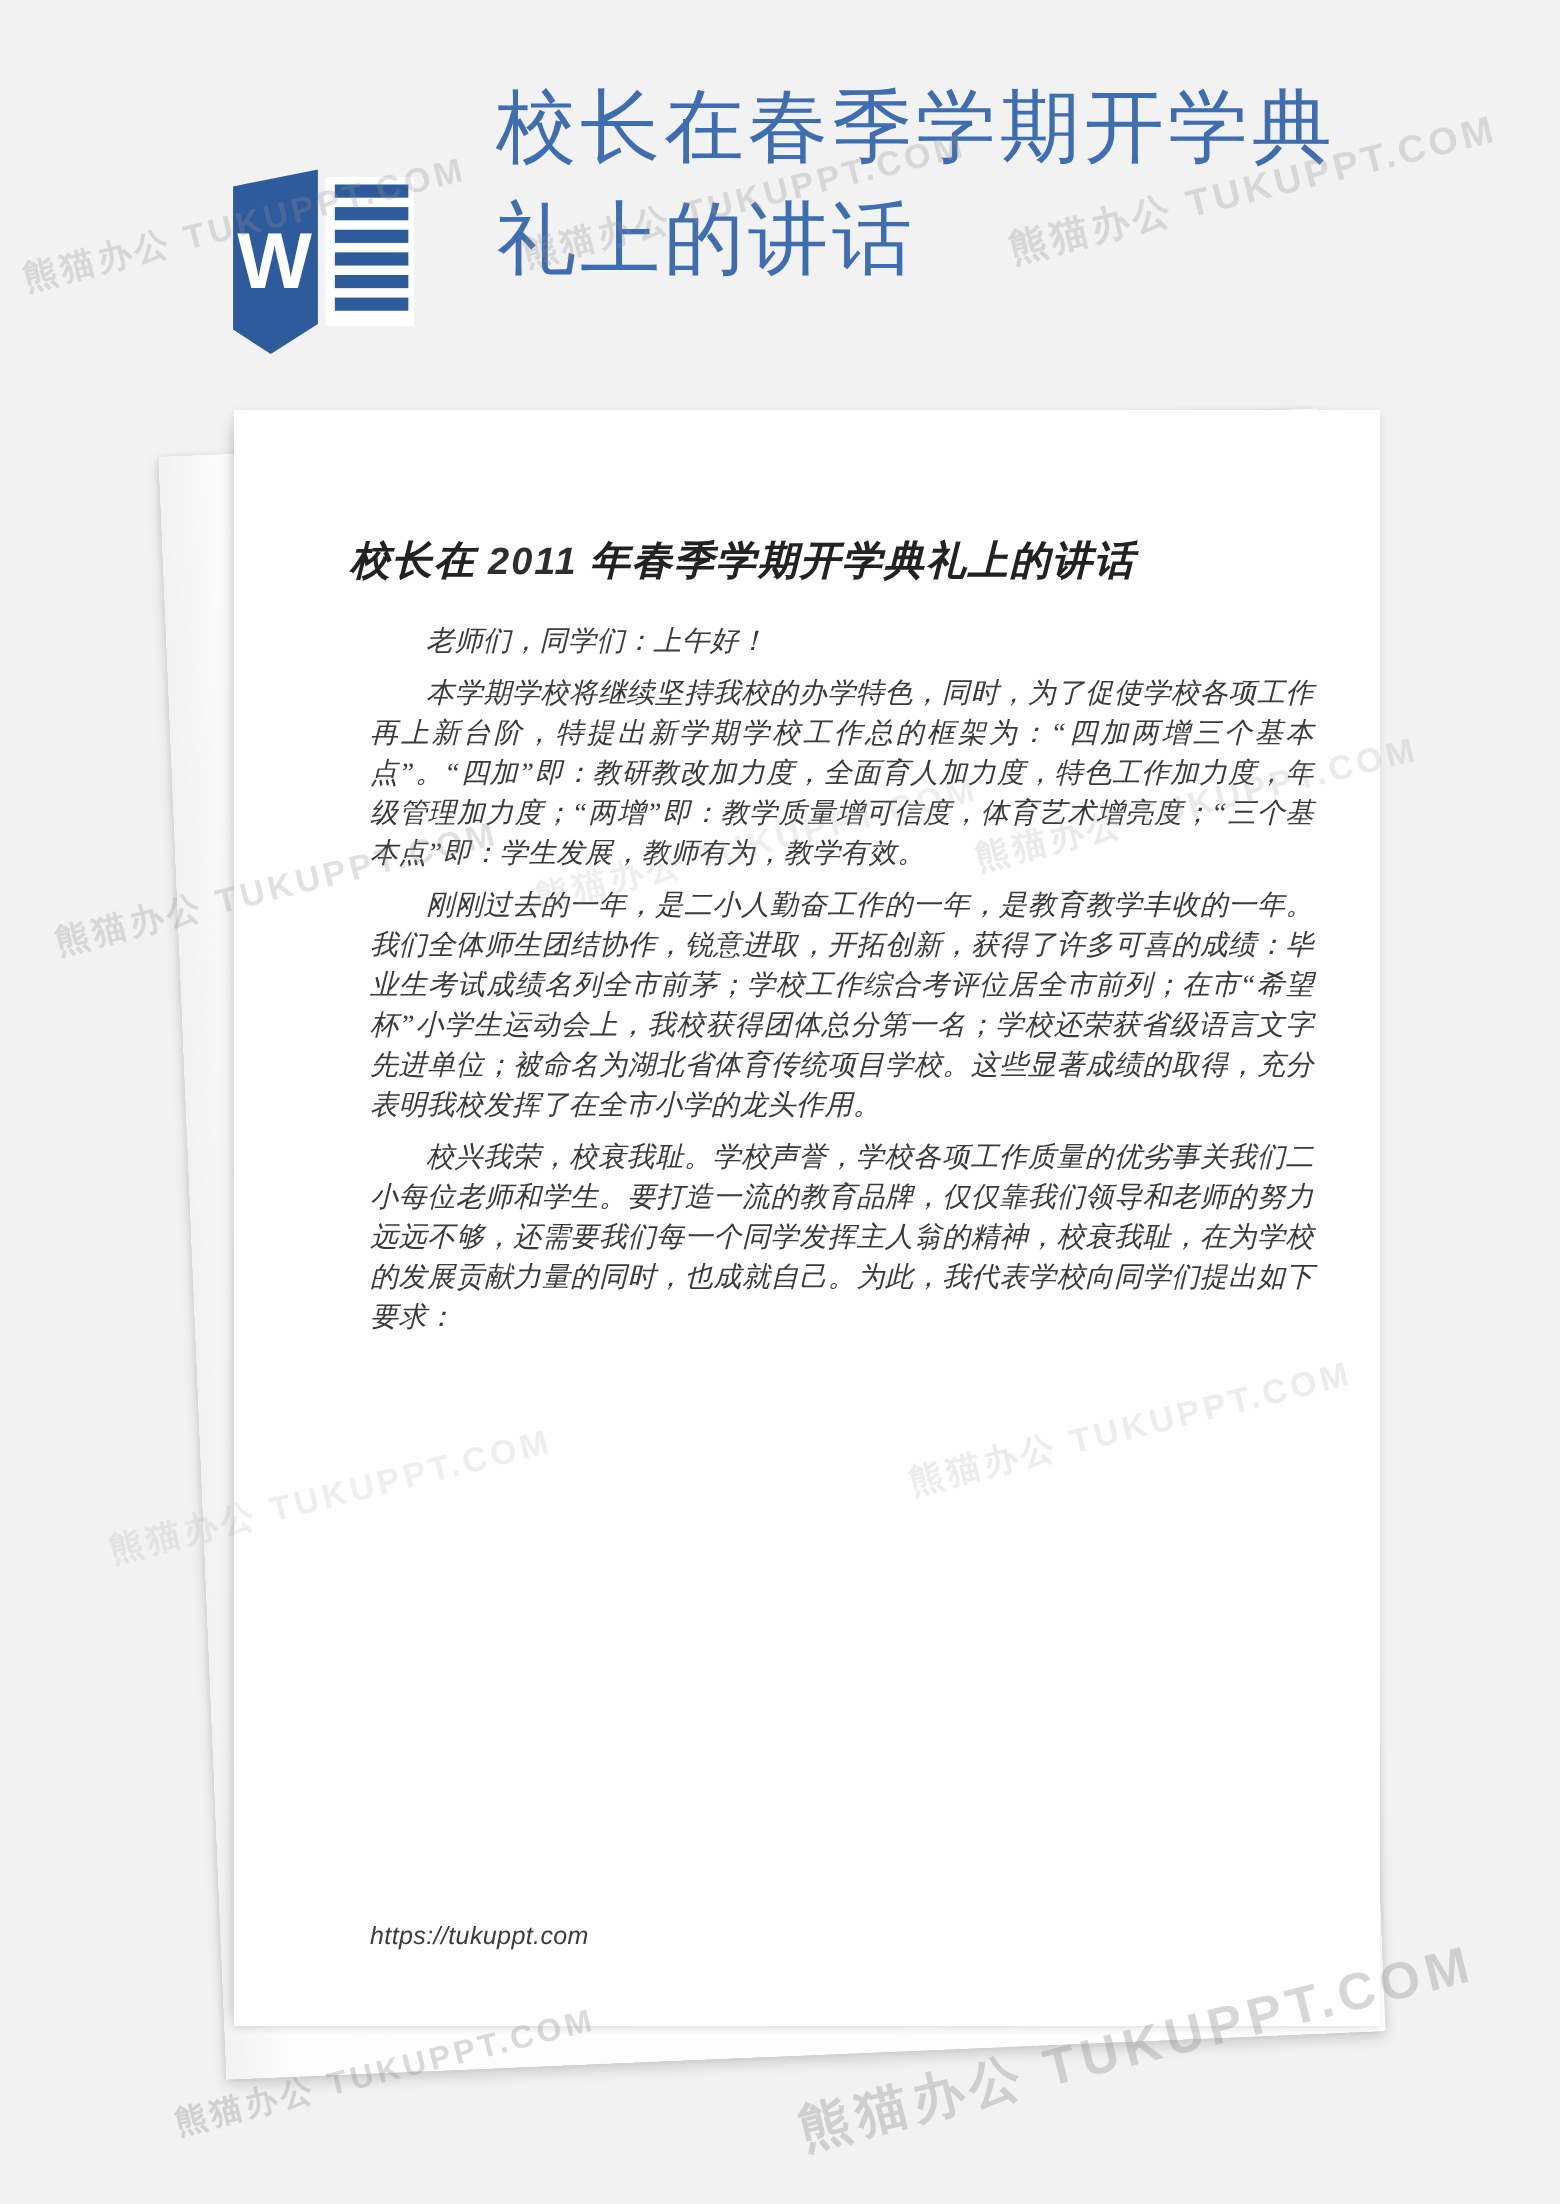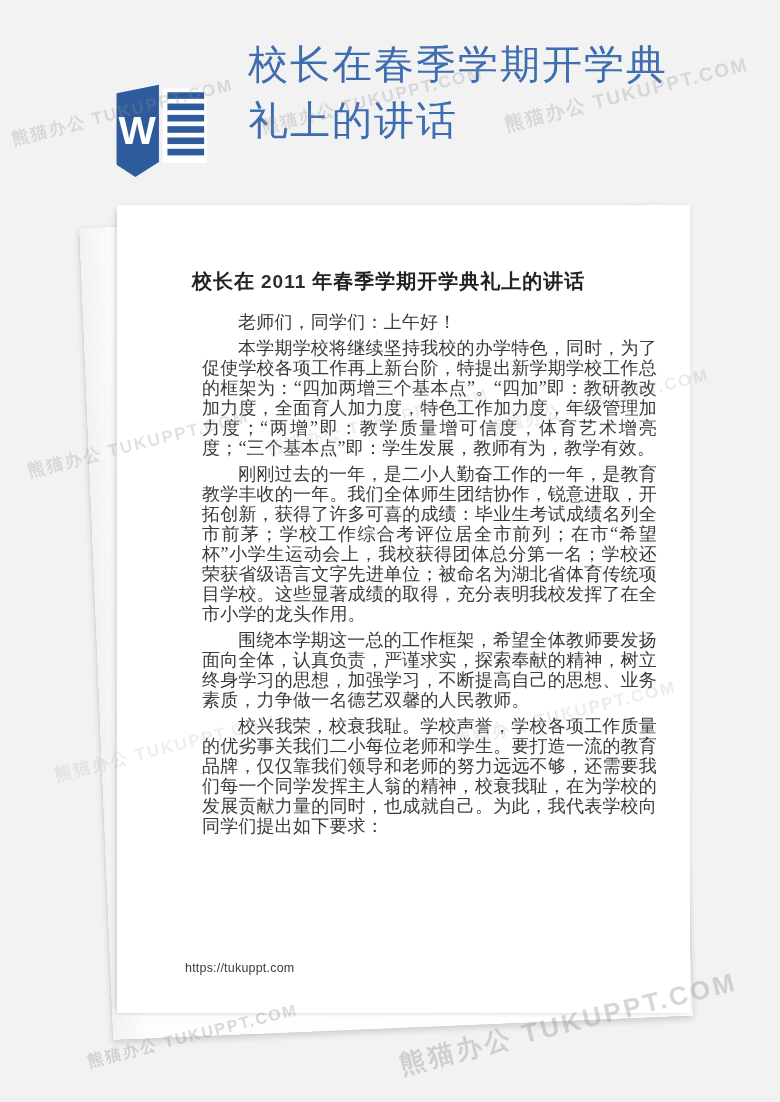--- a/index.html
+++ b/index.html
@@ -26,31 +26,32 @@
     transform:rotate(-2.4deg);
     box-shadow:0 3px 7px rgba(0,0,0,0.16), -1px 0 2px rgba(0,0,0,0.05);
   }
   .doc-page {
     position:absolute; left:117px; top:205px; width:573px; height:808px;
     background:#ffffff;
     box-shadow:0 1px 4px rgba(0,0,0,0.10), -6px 2px 8px -6px rgba(0,0,0,0.18);
   }
   .doc-inner {
     position:absolute; left:0; top:0; width:100%; height:100%;
-    padding:62px 33px 0 85px;
+    padding:62px 33px 0 68px;
     font-family:"Liberation Serif","DejaVu Serif",serif;
     color:#3a3a3a;
+    font-style:italic;
   }
   .doc-heading {
     font-size:20px; line-height:28px; margin-bottom:16px; margin-left:-10px;
     color:#222222; font-weight:600; letter-spacing:1px;
   }
   .doc-heading .num { font-size:19px; }
   .para {
-    font-size:18px; line-height:20px; margin-bottom:6px;
+    font-size:14px; line-height:20px; margin-bottom:6px;
     text-indent:2em; text-align:justify; letter-spacing:0.2px;
   }
   .num {
     font-family:"Liberation Sans","DejaVu Sans",sans-serif;
     font-weight:bold; color:#2e2e2e;
   }
   .doc-footer {
     position:absolute; left:68px; bottom:38px;
     font-size:12.5px; color:#3c3c3c; letter-spacing:0.2px;
     font-family:"Liberation Sans","DejaVu Sans",sans-serif;
@@ -103,21 +104,20 @@
 
   <div class="back-page"></div>
 
   <div class="doc-page">
     <div class="doc-inner">
       <h2 class="doc-heading"><span>校长在 </span><span class="num">2011</span><span> 年春季学期开学典礼上的讲话</span></h2>
       <div id="doc-body">
           <p class="para">老师们，同学们：上午好！</p>
           <p class="para">本学期学校将继续坚持我校的办学特色，同时，为了促使学校各项工作再上新台阶，特提出新学期学校工作总的框架为：“四加两增三个基本点”。“四加”即：教研教改加力度，全面育人加力度，特色工作加力度，年级管理加力度；“两增”即：教学质量增可信度，体育艺术增亮度；“三个基本点”即：学生发展，教师有为，教学有效。</p>
           <p class="para">刚刚过去的一年，是二小人勤奋工作的一年，是教育教学丰收的一年。我们全体师生团结协作，锐意进取，开拓创新，获得了许多可喜的成绩：毕业生考试成绩名列全市前茅；学校工作综合考评位居全市前列；在市“希望杯”小学生运动会上，我校获得团体总分第一名；学校还荣获省级语言文字先进单位；被命名为湖北省体育传统项目学校。这些显著成绩的取得，充分表明我校发挥了在全市小学的龙头作用。</p>
-          <p class="para">围绕本学期这一总的工作框架，希望全体教师要发扬面向全体，认真负责，严谨求实，探索奉献的精神，树立终身学习的思想，加强学习，不断提高自己的思想、业务素质，力争做一名德艺双馨的人民教师。</p>
           <p class="para">校兴我荣，校衰我耻。学校声誉，学校各项工作质量的优劣事关我们二小每位老师和学生。要打造一流的教育品牌，仅仅靠我们领导和老师的努力远远不够，还需要我们每一个同学发挥主人翁的精神，校衰我耻，在为学校的发展贡献力量的同时，也成就自己。为此，我代表学校向同学们提出如下要求：</p>
         </div>
       <div class="doc-footer">https://tukuppt.com</div>
     </div>
   </div>
 
   <span class="wm w1">熊猫办公 TUKUPPT.COM</span>
   <span class="wm w2">熊猫办公 TUKUPPT.COM</span>
   <span class="wm w3">熊猫办公 TUKUPPT.COM</span>
   <span class="wm w4">熊猫办公 TUKUPPT.COM</span>

